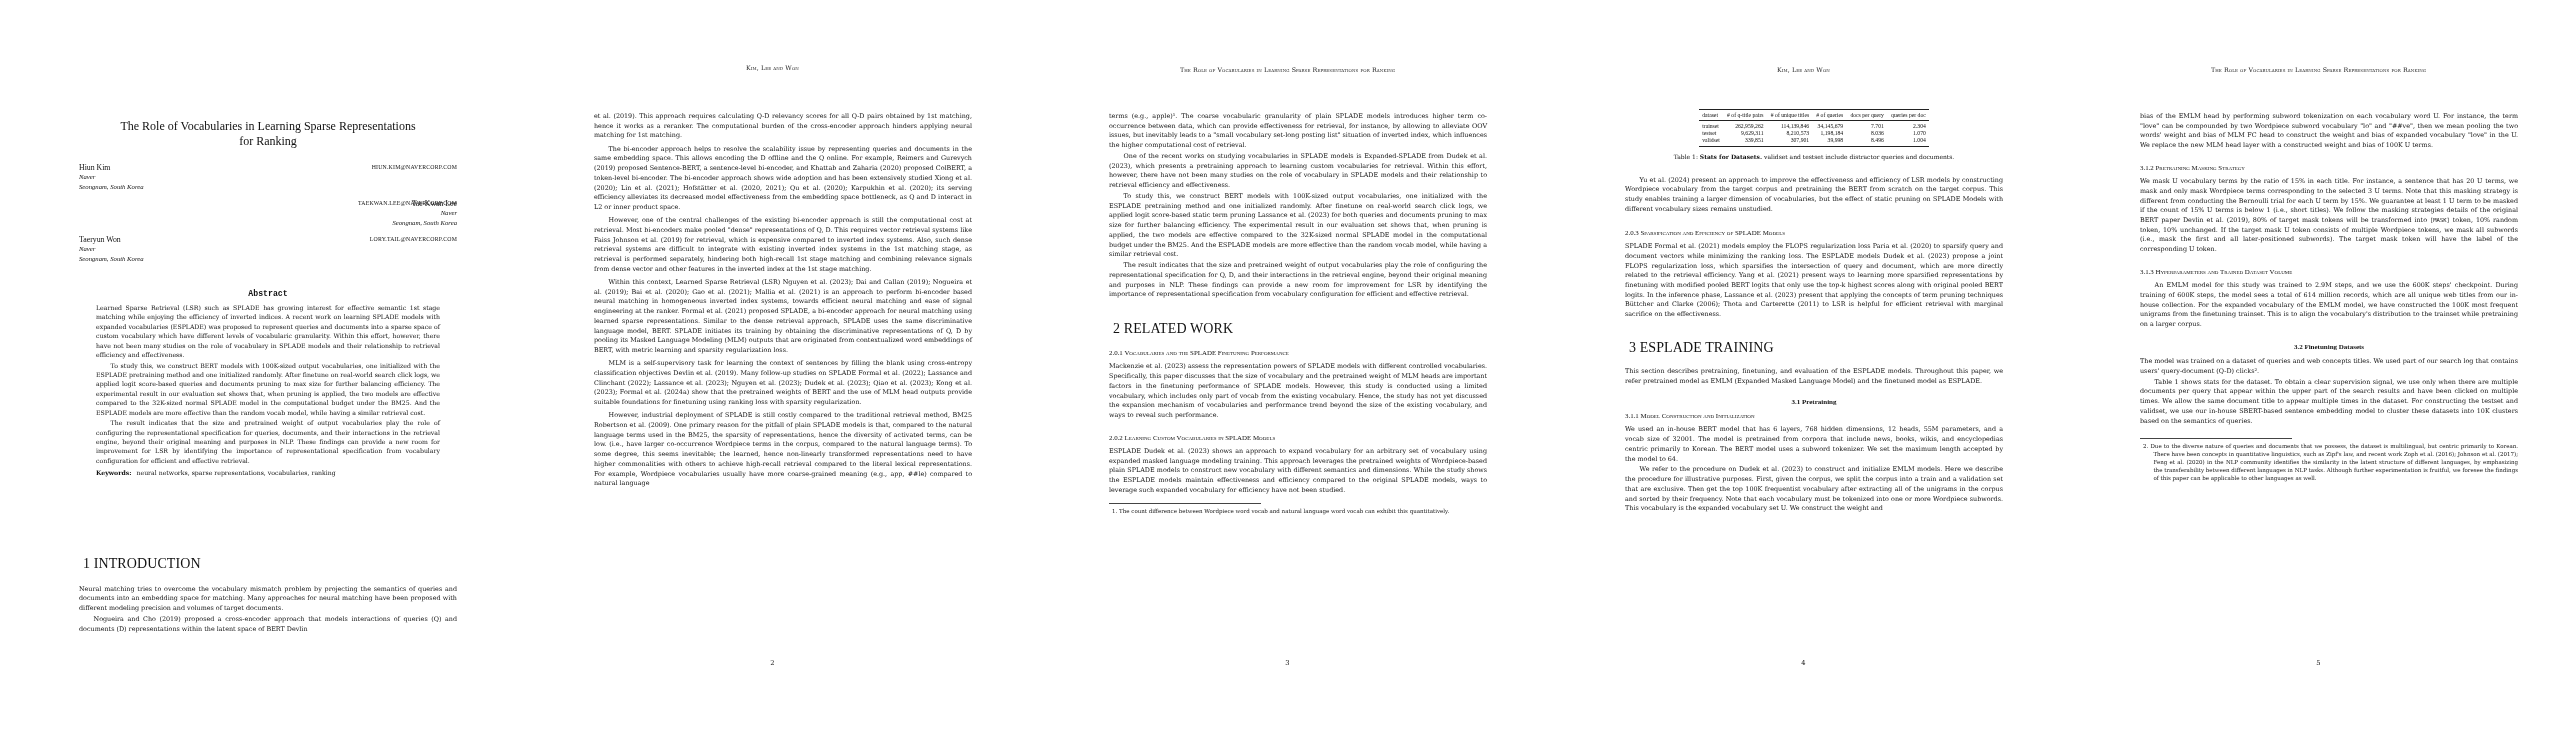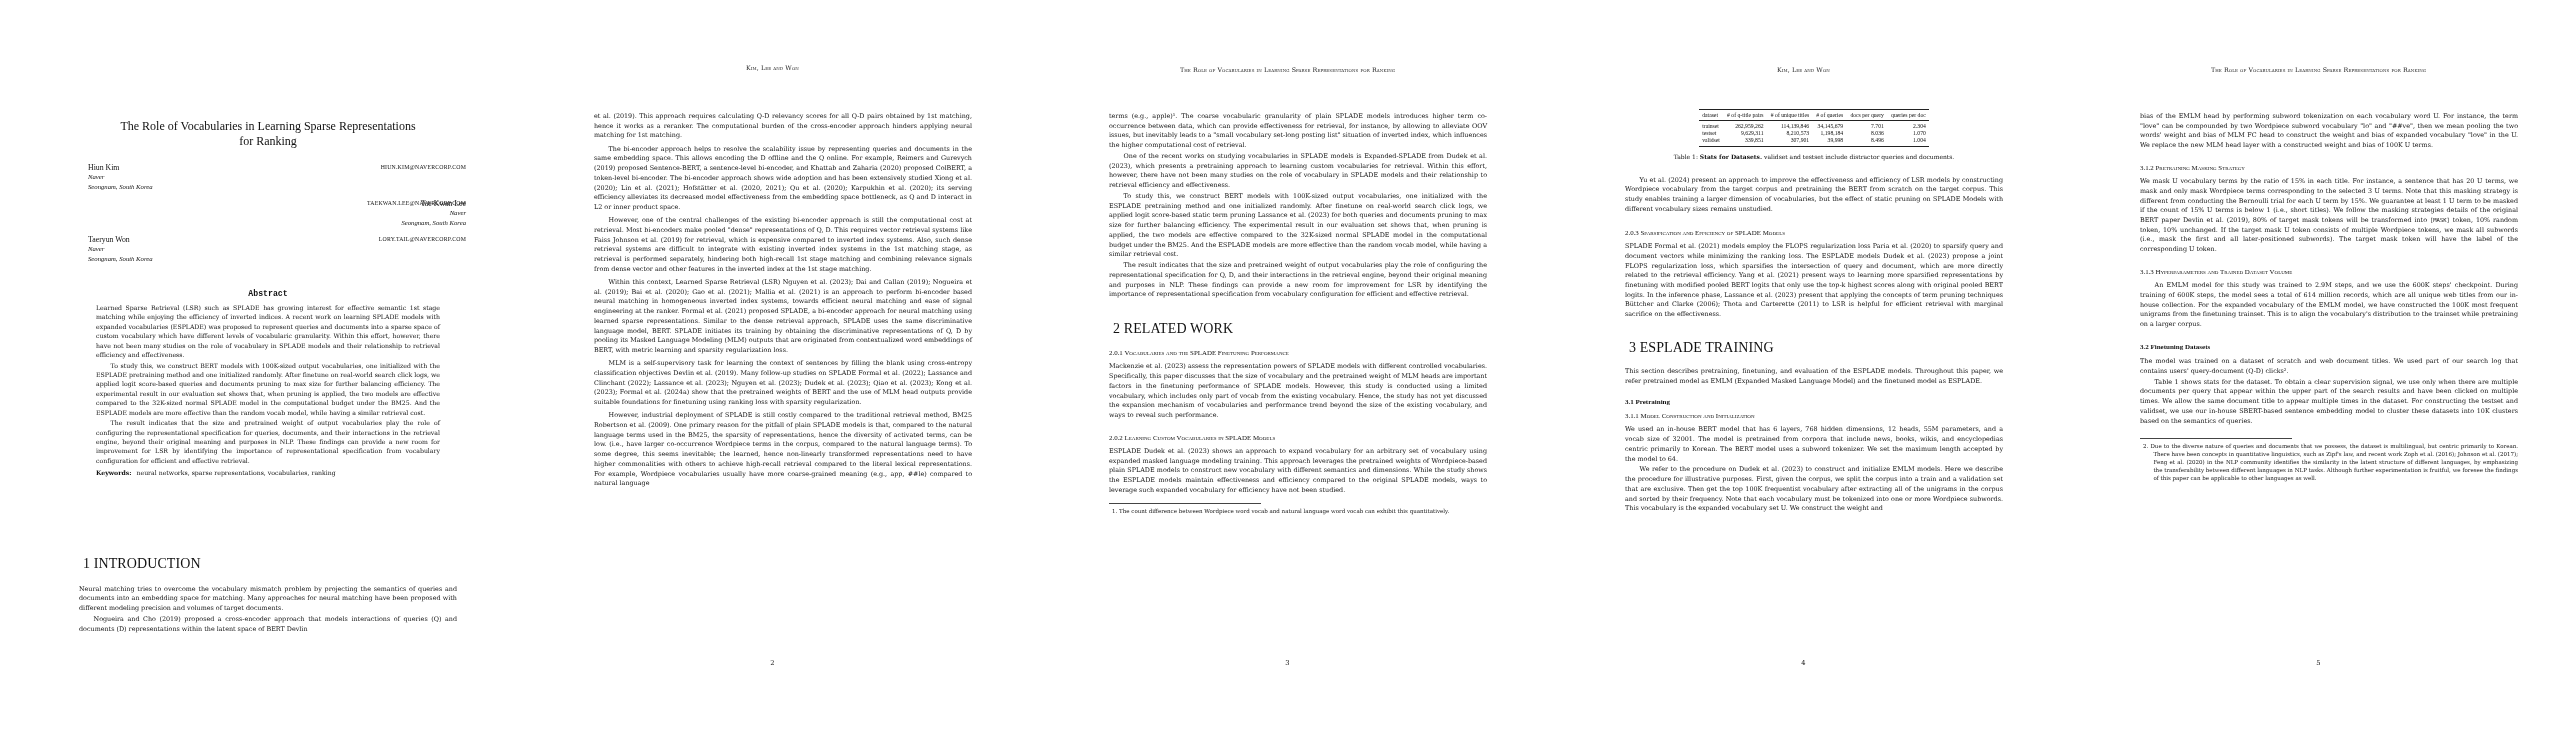--- a/index.html
+++ b/index.html
@@ -11,24 +11,24 @@
                   font-size:6.3px; font-variant:small-caps; letter-spacing:0.1px; color:#222;}
   .running-head.alt { top:66px; }
   .pnum { position:absolute; top:659px; left:0; width:515px; text-align:center; font-size:6.7px; }
   p { margin:0; font-size:6.4px; line-height:9.7px; text-align:justify; }
   p.indent { text-indent:14.6px; }
   p + p { margin-top:1.2px; }
   h1.title { margin:0; font-size:12px; font-weight:normal; text-align:center; line-height:15px;
              font-family:"Liberation Serif", "DejaVu Serif", serif; }
   h2.sec { margin:4px; font-size:14px; font-weight:normal; letter-spacing:0.1px;
            font-family:"Liberation Serif", "DejaVu Serif", serif; }
-  h3.subsec { margin:0; font-size:7px; font-weight:bold; font-family:"Liberation Serif", serif; }
+  h3.subsec { margin:0; font-size:7px; font-weight:bold; font-family:"Liberation Serif", serif;text-align:center; }
   h4.subsub { margin:0; font-size:6.9px; font-weight:normal; font-variant:small-caps;
               font-family:"Liberation Serif", serif; }
-  .author-block { position:absolute; left:79px; width:378px;margin-left:9px; }
+  .author-block { position:absolute; left:79px; width:378px; }
   .author-name { font-size:7.8px; font-family:"Liberation Serif", serif; }
   .author-email { position:absolute; right:0; top:1.2px; font-size:5.8px; letter-spacing:0.2px;
                   font-variant:small-caps; font-family:"Liberation Serif", serif; text-transform:uppercase;}
   .author-aff { font-style:italic; font-size:6.7px; line-height:10.3px; font-family:"Liberation Serif", serif; }
   .abstract-title { text-align:center; font-size:8.2px; font-weight:bold; font-family:Liberation Mono, monospace; }
   .abstract { position:absolute; left:96px; width:344px; }
   .abstract p { font-size:6.2px; line-height:9.4px; }
   .kw { margin-top:3.6px; font-size:6.2px; }
   .kw b { font-weight:bold; margin-right:4.9px; }
   .arxiv-stamp { position:absolute; left:2.4px; top:510px; transform:rotate(-90deg); transform-origin:left top;
@@ -218,21 +218,21 @@
       <span class="mask">[MASK]</span>
       <span>token, 10% random token, 10% unchanged. If the target mask U token consists of multiple Wordpiece tokens, we mask all subwords (i.e., mask the first and all later-positioned subwords). The target mask token will have the label of the corresponding U token.</span>
     </p>
     <div style="height:13.4px"></div>
     <h4 class="subsub">3.1.3 Hyperparameters and Trained Dataset Volume</h4>
     <div style="height:6px"></div>
     <p class="indent">An EMLM model for this study was trained to 2.9M steps, and we use the 600K steps' checkpoint. During training of 600K steps, the model sees a total of 614 million records, which are all unique web titles from our in-house collection. For the expanded vocabulary of the EMLM model, we have constructed the 100K most frequent unigrams from the finetuning trainset. This is to align the vocabulary's distribution to the trainset while pretraining on a larger corpus.</p>
     <div style="height:13.4px"></div>
     <h3 class="subsec">3.2 Finetuning Datasets</h3>
     <div style="height:6px"></div>
-    <p>The model was trained on a dataset of scratch and web document titles. We used part of our search log that contains users' query-document (Q-D) clicks².</p>
+    <p>The model was trained on a dataset of queries and web concepts titles. We used part of our search log that contains users' query-document (Q-D) clicks².</p>
     <p class="indent">Table 1 shows stats for the dataset. To obtain a clear supervision signal, we use only when there are multiple documents per query that appear within the upper part of the search results and have been clicked on multiple times. We allow the same document title to appear multiple times in the dataset. For constructing the testset and validset, we use our in-house SBERT-based sentence embedding model to cluster these datasets into 10K clusters based on the semantics of queries.</p>
     <div style="height:12px"></div>
     <div class="fn-rule"></div>
     <div class="footnote">2. Due to the diverse nature of queries and documents that we possess, the dataset is multilingual, but centric primarily to Korean. There have been concepts in quantitative linguistics, such as Zipf's law, and recent work Zoph et al. (2016); Johnson et al. (2017); Feng et al. (2020) in the NLP community identifies the similarity in the latent structure of different languages, by emphasizing the transferability between different languages in NLP tasks. Although further experimentation is fruitful, we foresee the findings of this paper can be applicable to other languages as well.</div>
   </div>
   <div class="pnum">5</div>
 </div>
 
 
 </body></html>

